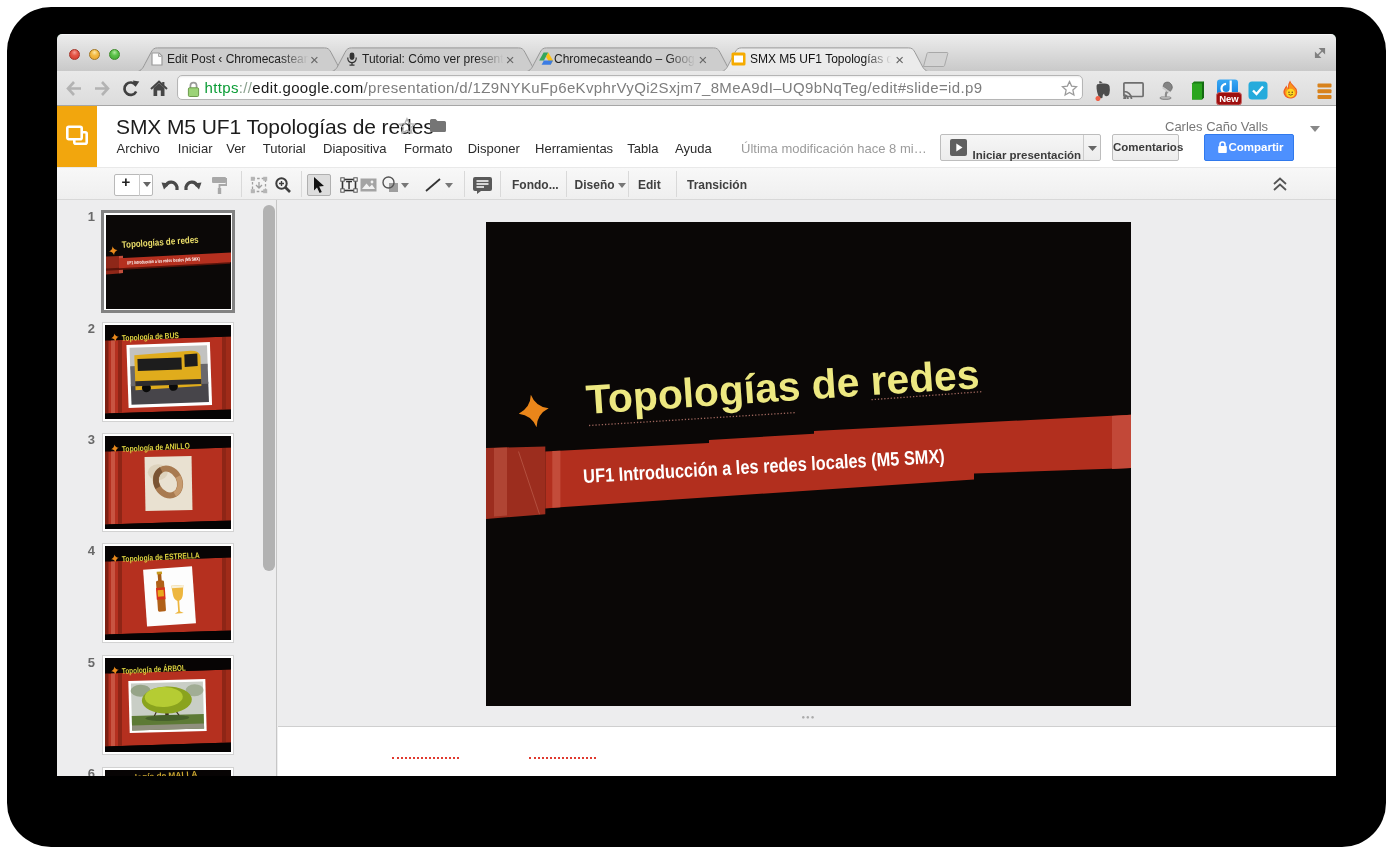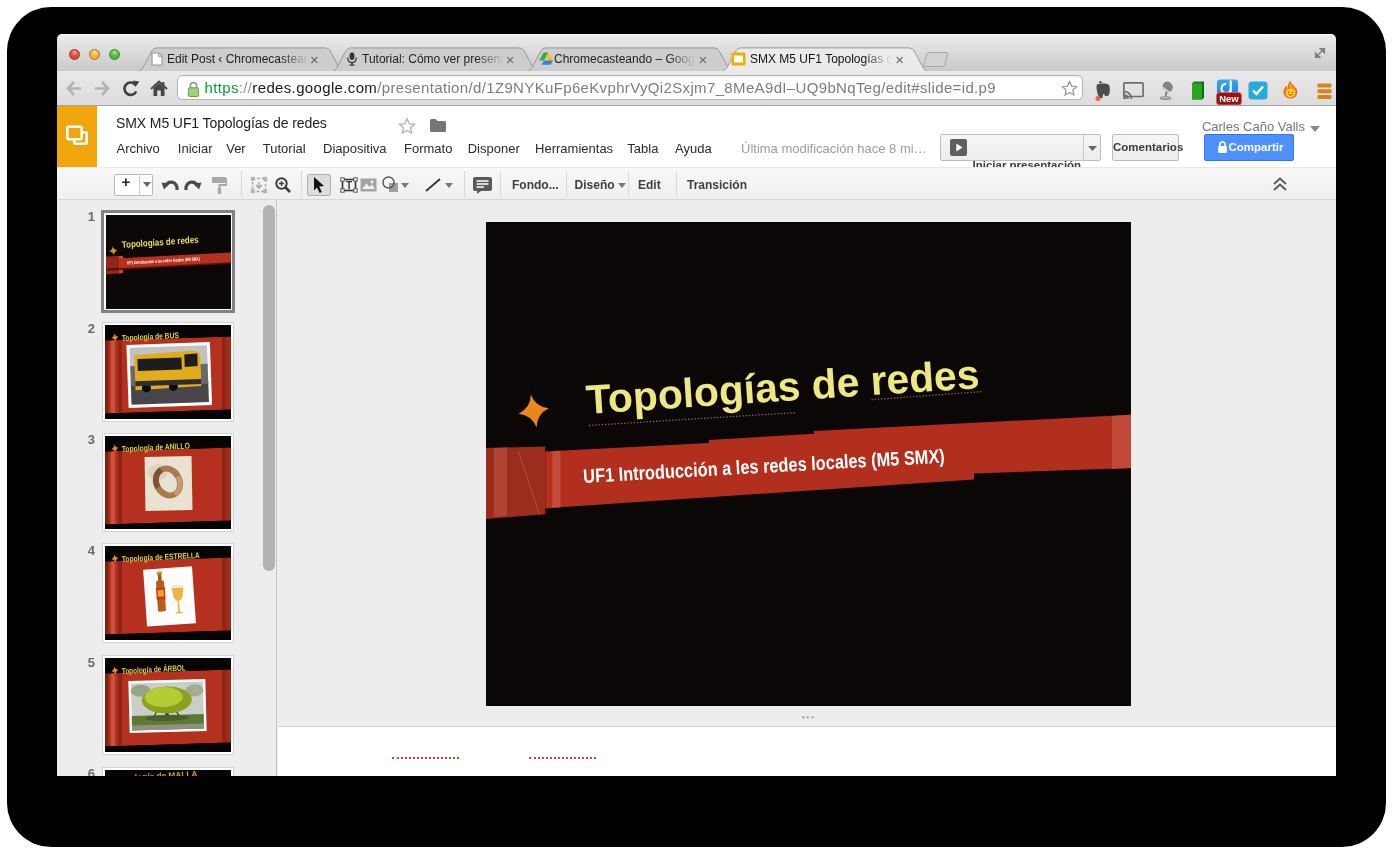--- a/index.html
+++ b/index.html
@@ -106,21 +106,21 @@
     <svg class="a" style="left:93px;top:9px" width="18" height="17" viewBox="0 0 18 17">
         <path d="M1,9 L9,1.5 L17,9" fill="none" stroke="#464646" stroke-width="2"></path>
         <path d="M3.5,8 L9,3 L14.5,8 L14.5,16 L10.8,16 L10.8,10.5 L7.2,10.5 L7.2,16 L3.5,16 Z" fill="#464646"></path>
         <rect x="12.2" y="2" width="2.2" height="3.5" fill="#464646"></rect>
       </svg>
     <div id="urlbar">
       <svg class="a" style="left:7px;top:3.5px" width="17" height="18" viewBox="0 0 17 18">
           <path d="M5.4,8 L5.4,5.8 A3.1,3.1 0 0 1 11.6,5.8 L11.6,8" fill="none" stroke="#9a9a9a" stroke-width="1.7"></path>
           <rect x="3.4" y="7.8" width="10.2" height="8.7" rx="1.2" fill="#9bd377" stroke="#6d9b4e" stroke-width="1"></rect>
         </svg>
-      <div class="a" style="left:26.5px;top:3px;font-size:15px;letter-spacing:0.35px;white-space:nowrap"><span style="color:#0a9c35;font-weight:normal">https</span><span style="color:#8aa08e">://</span><span style="color:#1a1a1a">redes.google.com</span><span style="color:#7d7d7d">/presentation/d/1Z9NYKuFp6eKvphrVyQi2Sxjm7_8MeA9dI–UQ9bNqTeg/edit#slide=id.p9</span></div>
+      <div class="a" style="left:26.5px;top:3px;font-size:15px;letter-spacing:0.35px;white-space:nowrap"><span style="color:#0a9c35;font-weight:normal">https</span><span style="color:#8aa08e">://</span><span style="color:#1a1a1a">edit.google.com</span><span style="color:#7d7d7d">/presentation/d/1Z9NYKuFp6eKvphrVyQi2Sxjm7_8MeA9dI–UQ9bNqTeg/edit#slide=id.p9</span></div>
       <svg class="a" style="left:883px;top:4px" width="17" height="17" viewBox="0 0 17 17">
           <path d="M8.5,1.6 L10.6,6.1 L15.6,6.7 L11.9,10.1 L12.9,15 L8.5,12.5 L4.1,15 L5.1,10.1 L1.4,6.7 L6.4,6.1 Z" fill="none" stroke="#9b9b9b" stroke-width="1.3"></path>
         </svg>
     </div>
     <div id="extensions">
 
       <svg class="a" style="left:1037px;top:9px" width="17" height="21" viewBox="0 0 17 21">
           <path d="M5.2,3.6 L5.4,1.5 Q5.5,0.7 6.3,1.2 L9,3.2 Z" fill="#4c4c4c"></path>
           <path d="M3.2,4.2 L9.4,3.6 Q15,3.3 15.6,6.6 Q16.2,10 15.5,13.2 Q14.8,16.4 12,16.2 Q9.8,16 10.1,13.6 Q8.3,14.9 8.6,16.6 Q8.9,18.4 7.2,18.2 Q5.3,18 4.2,15.4 Q3,12.6 2.6,8.8 Q2.2,5 3.2,4.2 Z" fill="#4c4c4c"></path>
           <circle cx="4" cy="18.6" r="2.5" fill="#ef6149"></circle>
@@ -184,48 +184,48 @@
 
   <div id="page">
     <div id="ghead">
       <div class="a" style="left:0;top:0;width:40px;height:61px;background:#f2a60d"></div>
       <svg class="a" style="left:8px;top:19px" width="24" height="24" viewBox="0 0 24 24">
           <g fill="none" stroke="#fff" stroke-width="2.6">
             <rect x="9.3" y="7.3" width="12.4" height="11.4" rx="1.5"></rect>
             <rect x="2.3" y="1.8" width="14.4" height="12.4" rx="1.5" fill="#f2a60d"></rect>
           </g>
         </svg>
-      <div class="a" style="left:59px;top:9px;font-size:14px;letter-spacing:-0.1px;color:#1c1c1c">SMX M5 UF1 Topologías de redes</div>
+      <div class="a" style="left:59px;top:9px;font-size:21px;letter-spacing:-0.1px;color:#1c1c1c">SMX M5 UF1 Topologías de redes</div>
       <svg class="a" style="left:341px;top:11px" width="18" height="17" viewBox="0 0 18 17">
           <path d="M9,1.8 L11.2,6.6 L16.5,7.2 L12.6,10.8 L13.7,16 L9,13.3 L4.3,16 L5.4,10.8 L1.5,7.2 L6.8,6.6 Z" fill="none" stroke="#b5b5b5" stroke-width="1.4"></path>
         </svg>
       <svg class="a" style="left:372px;top:12px" width="18" height="15" viewBox="0 0 18 15">
           <path d="M1,2.5 Q1,1 2.5,1 L6.5,1 L8.5,3 L15.5,3 Q17,3 17,4.5 L17,12.5 Q17,14 15.5,14 L2.5,14 Q1,14 1,12.5 Z" fill="#757575"></path>
         </svg>
       <div class="mitem" style="left:59.5px">Archivo</div>
       <div class="mitem" style="left:120.8px">Iniciar</div>
       <div class="mitem" style="left:169.2px">Ver</div>
       <div class="mitem" style="left:205.8px">Tutorial</div>
       <div class="mitem" style="left:266px">Diapositiva</div>
       <div class="mitem" style="left:347px">Formato</div>
       <div class="mitem" style="left:410.7px">Disponer</div>
       <div class="mitem" style="left:478.1px">Herramientas</div>
       <div class="mitem" style="left:570.3px">Tabla</div>
       <div class="mitem" style="left:618.1px">Ayuda</div>
       <div class="mitem" style="left:684px;color:#9b9b9b">Última modificación hace 8 mi…</div>
-      <div class="a" style="left:1108px;top:13px;width:140px;text-align:right;font-size:13px;color:#777">Carles Caño Valls</div>
+      <div class="a" style="left:1108px;top:13px;width:140px;text-align:left;font-size:13px;color:#777">Carles Caño Valls</div>
       <svg class="a" style="left:1253px;top:20px" width="10" height="6" viewBox="0 0 10 6">
           <path d="M0,0 L10,0 L5,6 Z" fill="#888"></path>
         </svg>
       <div class="gbtn" style="left:882.5px;width:161px">
         <svg class="a" style="left:9px;top:4.5px" width="17" height="17" viewBox="0 0 17 17">
             <rect width="17" height="17" rx="2" fill="#5f5f5f"></rect>
             <path d="M6.3,4.5 L12.5,8.5 L6.3,12.5 Z" fill="#fff"></path>
           </svg>
-        <span class="a" style="left:32px;top:24px">Iniciar presentación</span>
+        <span class="a" style="left:32px;top:14px">Iniciar presentación</span>
         <div class="a" style="left:142px;top:0;width:1px;height:25px;background:#ccc"></div>
         <svg class="a" style="left:147px;top:11px" width="9" height="5" viewBox="0 0 9 5">
             <path d="M0,0 L9,0 L4.5,5 Z" fill="#666"></path>
           </svg>
       </div>
       <div class="gbtn" style="left:1055px;width:67px;text-align:center;line-height:25px">Comentarios</div>
       <div class="gbtn" style="left:1147px;width:90px;background:#4d90fe;border:1px solid #3079ed;color:#fff;text-align:center;line-height:25px">
         <svg class="a" style="left:12px;top:6px" width="11" height="13" viewBox="0 0 11 13">
             <path d="M3,5 L3,3.5 A2.5,2.5 0 0 1 8,3.5 L8,5" fill="none" stroke="#fff" stroke-width="1.6"></path>
             <rect x="1.2" y="5" width="8.6" height="7" rx="1" fill="#fff"></rect>

